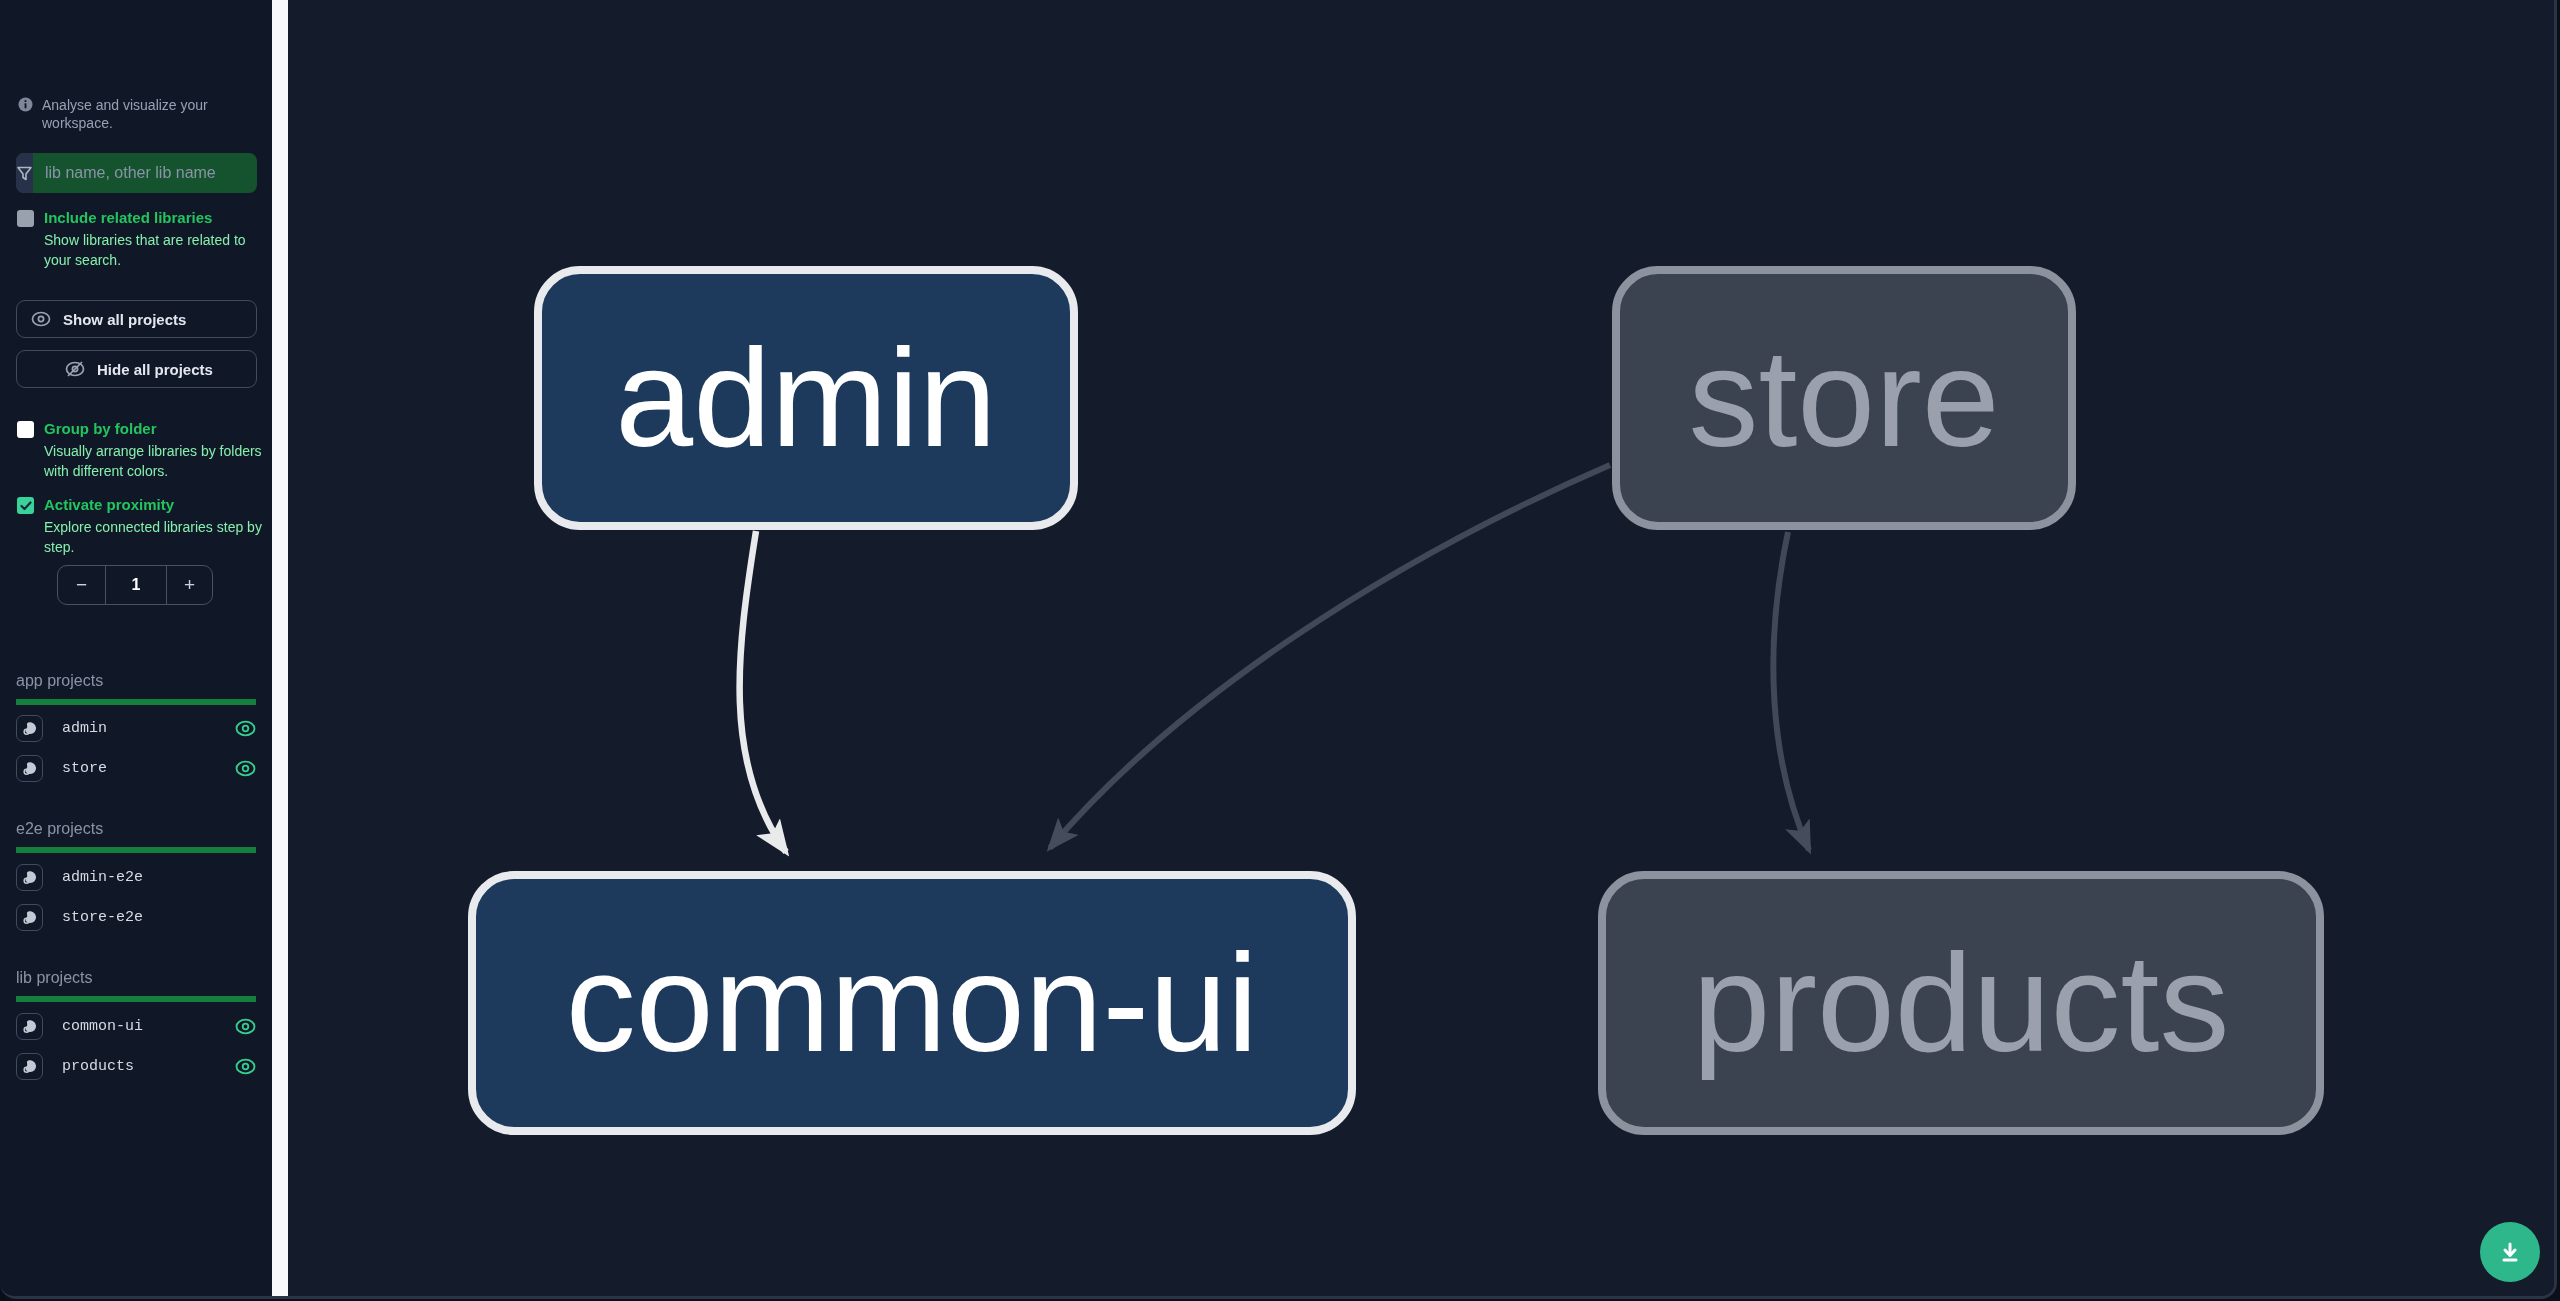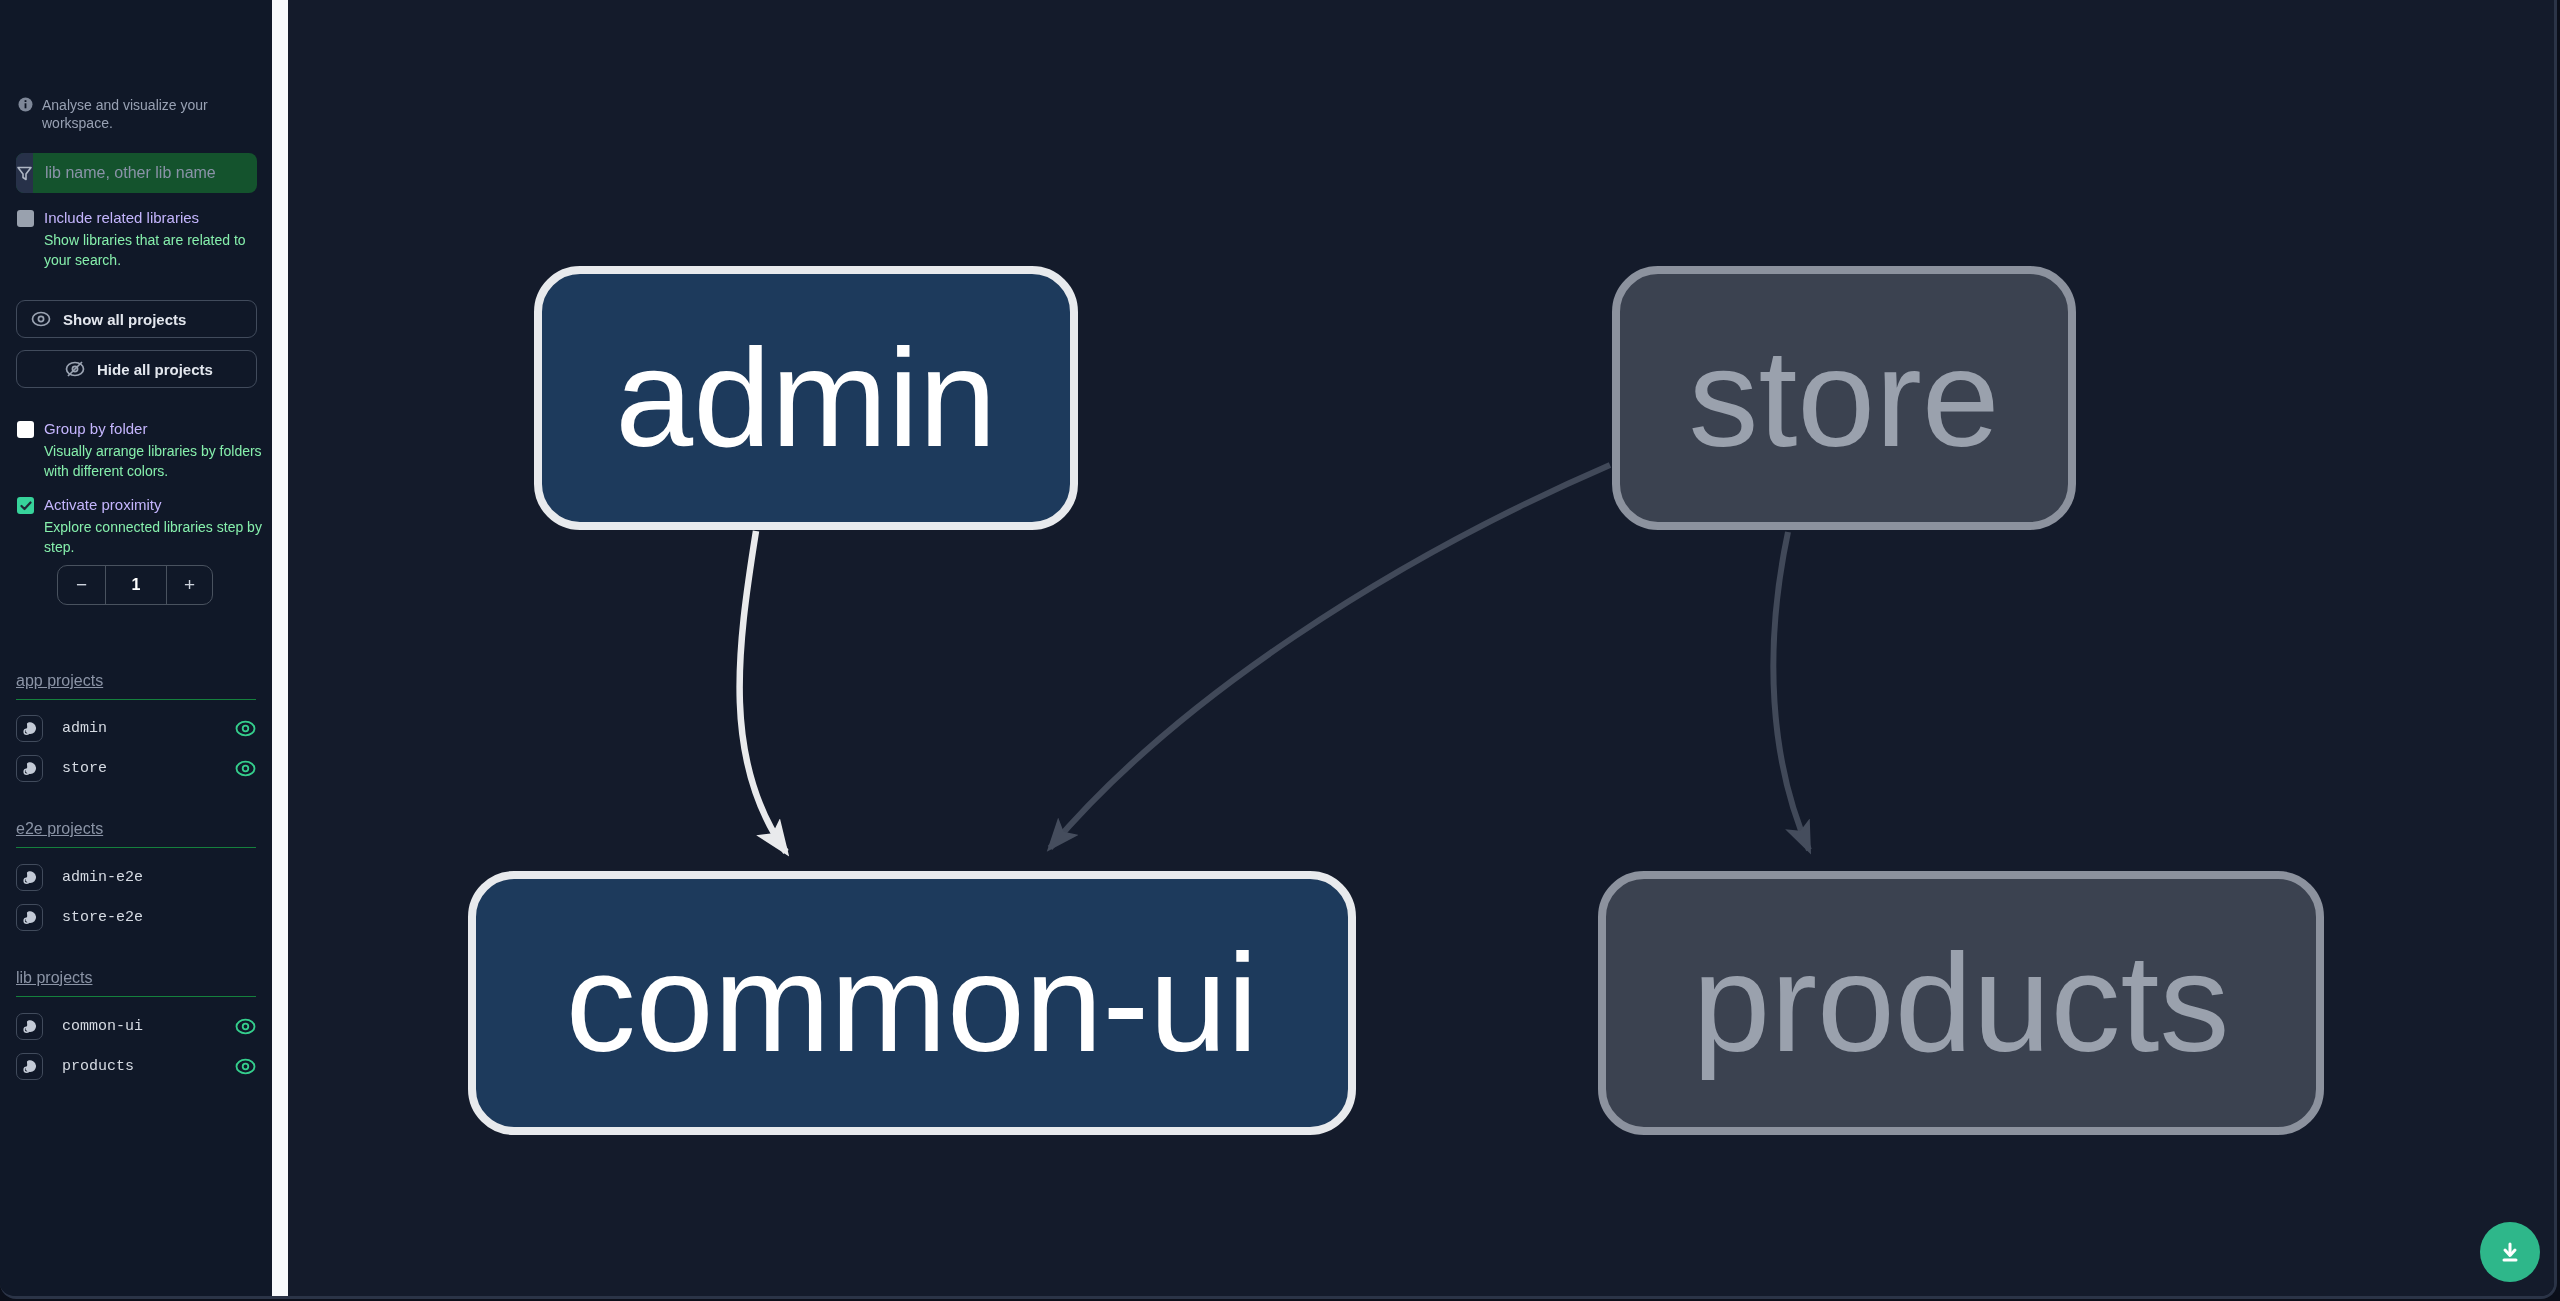--- a/index.html
+++ b/index.html
@@ -37,38 +37,38 @@
           border-radius:8px;display:flex;overflow:hidden;}
   .search .icell{width:46px;background:#273149;display:flex;align-items:center;justify-content:center;}
   .search input{flex:1;background:transparent;border:none;outline:none;color:#dfe4ec;
                 font-size:16px;padding:0 12px;font-family:"Liberation Sans",sans-serif;}
   .search input::placeholder{color:#8a93a8;}
 
   .check{width:17px;height:17px;border-radius:3px;}
   .check.gray{background:#99a1ae;}
   .check.white{background:#ffffff;}
   .check.green{background:#37d39b;display:flex;align-items:center;justify-content:center;}
-  .clabel{position:absolute;left:44px;font-size:15px;font-weight:400;color:#c4b5fd;}
+  .clabel{position:absolute;left:44px;font-size:15px;font-weight:700;color:#22c55e;}
   .cdesc{position:absolute;left:44px;width:224px;font-size:14px;line-height:20px;color:#86efac;}
 
   .sbtn{position:absolute;left:16px;width:241px;height:38px;border:1px solid #414b5c;
         border-radius:9px;background:transparent;display:flex;align-items:center;
         padding:0 14px;cursor:pointer;}
   .sbtn .blabel{color:#e3e7ee;font-size:15px;font-weight:700;margin-left:12px;
                 font-family:"Liberation Sans",sans-serif;}
 
   .stepper{position:absolute;left:57px;top:565px;width:156px;height:40px;
            border:1.5px solid #49525f;border-radius:10px;display:flex;overflow:hidden;}
   .stepper .cell{display:flex;align-items:center;justify-content:center;color:#cdd3dd;}
   .stepper .dec{width:48px;font-size:19px;border-right:1.5px solid #49525f;}
   .stepper .val{width:60px;font-size:16px;font-weight:700;color:#ffffff;}
   .stepper .inc{flex:1;font-size:19px;border-left:1.5px solid #49525f;}
 
   .shead{position:absolute;left:16px;width:240px;color:#8b94a6;font-size:16px;
-         padding-bottom:9px;border-bottom:1px solid #15803d;text-decoration:underline;}
+         padding-bottom:9px;border-bottom:6px solid #15803d;}
   .prow{position:absolute;left:16px;width:240px;height:40px;display:flex;align-items:center;}
   .picon{width:27px;height:27px;border:1.5px solid #414b5c;border-radius:7px;flex:0 0 auto;
          display:flex;align-items:center;justify-content:center;}
   .pname{margin-left:19px;font-family:"Liberation Mono",monospace;font-size:15px;color:#d6dbe3;}
   .peye{margin-left:auto;display:flex;}
 
   .fab{position:absolute;left:2480px;top:1222px;width:60px;height:60px;border-radius:50%;
        background:#2eb78a;display:flex;align-items:center;justify-content:center;z-index:5;
        cursor:pointer;}
 </style>

